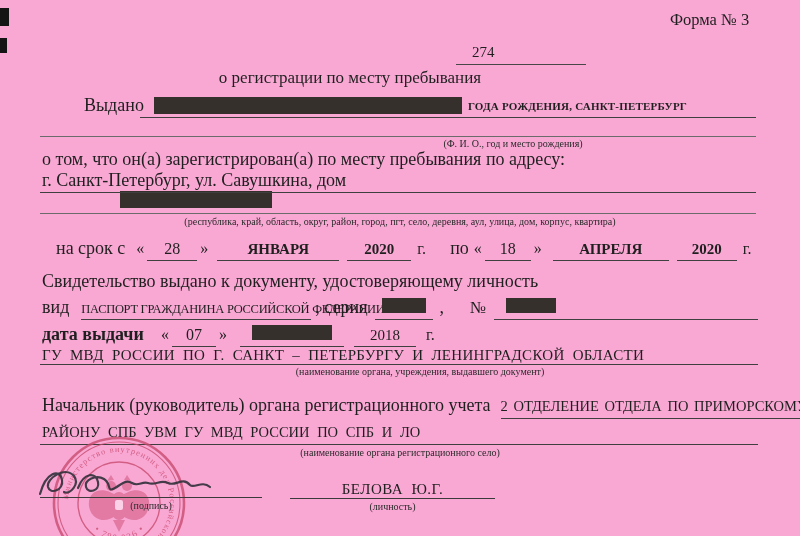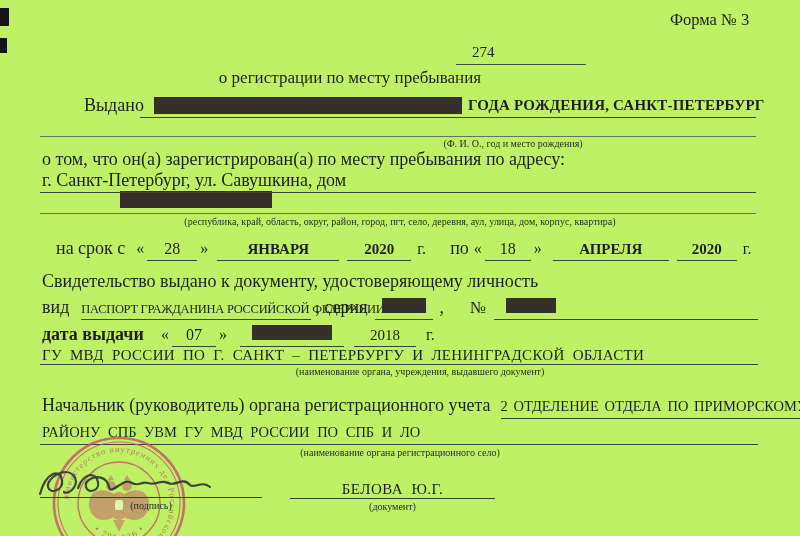--- a/index.html
+++ b/index.html
@@ -1,18 +1,18 @@
 <!DOCTYPE html>
 <html><head>
 <meta charset="utf-8">
 <style>
   html,body{margin:0;padding:0;background:#e9e9e9;}
   .page{
     position:relative;width:800px;height:536px;overflow:hidden;
-    background:#bef264;
+    background:#f9a8d4;
     font-family:"Liberation Serif","DejaVu Serif",serif;
     color:#1f1f1f;
   }
   .abs{position:absolute;}
   .cap{font-size:10px;color:#2a2a2a;text-align:center;white-space:nowrap;}
   .rule{border-top:1px solid #6b6b6b;height:0;}
   .rule-dark{border-top:1.5px solid #3f3f3f;height:0;}
   .bar{background:#35302b;display:inline-block;}
   .row{display:flex;align-items:baseline;white-space:nowrap;}
   .ucell{border-bottom:1.5px solid #3f3f3f;text-align:center;padding-bottom:2px;}
@@ -33,21 +33,21 @@
   <div class="edge-mark" style="top:38px;width:7px;height:15px;"></div>
 
   <div class="abs" style="left:670px;top:10px;font-size:16.5px;">Форма № 3</div>
 
   <div class="abs" style="left:456px;top:44px;width:114px;border-bottom:1.5px solid #474747;padding:0 0 3px 16px;font-size:15px;">274</div>
   <div class="abs" style="left:210px;top:68px;width:280px;text-align:center;font-size:17px;">о регистрации по месту пребывания</div>
 
   <div class="abs" style="left:84px;top:95px;display:flex;align-items:center;white-space:nowrap;">
     <span class="t18">Выдано</span>
     <span class="bar" style="width:308px;height:17px;margin-left:10px;"></span>
-    <span class="b" style="font-size:15px;margin-left:6px;letter-spacing:0.2px;">ГОДА РОЖДЕНИЯ, САНКТ-ПЕТЕРБУРГ</span>
+    <span class="b" style="font-size:11px;margin-left:6px;letter-spacing:0.2px;">ГОДА РОЖДЕНИЯ, САНКТ-ПЕТЕРБУРГ</span>
   </div>
   <div class="abs rule-dark" style="left:140px;top:117px;width:616px;"></div>
   <div class="abs rule" style="left:40px;top:136px;width:716px;"></div>
   <div class="abs t18" style="left:42px;top:149px;">о том, что он(а) зарегистрирован(а) по месту пребывания по адресу:</div>
 
   <div class="abs cap" style="left:363px;top:138px;width:300px;">(Ф. И. О., год и место рождения)</div>
 
   <div class="abs row" style="left:42px;top:170px;align-items:center;flex-direction:column;">
     <span class="t18">г. Санкт-Петербург, ул. Савушкина, дом</span>
     <span class="bar" style="width:152px;height:17px;margin-left:4px;"></span>
@@ -138,15 +138,15 @@
   </svg>
 
   <svg class="abs" style="left:36px;top:462px;" width="180" height="40" viewBox="0 0 180 40">
     <path d="M4,32 C10,10 24,6 26,18 C28,28 14,33 12,25 C10,16 30,4 38,14 C44,22 34,33 28,30 M42,26 C48,10 60,10 62,20 C64,29 52,32 50,25 C48,18 60,12 68,17 C76,22 70,31 79,26 C86,22 90,17 96,21 C102,25 106,19 112,21 C120,24 124,17 132,21 C140,25 146,14 154,23 C158,27 166,18 174,25" fill="none" stroke="#30303a" stroke-width="2.2" stroke-linecap="round" opacity="0.9"></path>
   </svg>
   <div class="abs rule-dark" style="left:40px;top:497px;width:222px;border-top-color:#3a3a3a;"></div>
   <div class="abs cap" style="left:40px;top:500px;width:222px;">(подпись)</div>
 
   <div class="abs t15" style="left:290px;top:481px;width:205px;text-align:center;letter-spacing:0.5px;word-spacing:4px;">БЕЛОВА Ю.Г.</div>
   <div class="abs rule-dark" style="left:290px;top:498px;width:205px;border-top-color:#3a3a3a;"></div>
-  <div class="abs cap" style="left:290px;top:501px;width:205px;">(документ)</div>
+  <div class="abs cap" style="left:290px;top:501px;width:205px;">(личность)</div>
 
 </div>
 
 </body></html>

